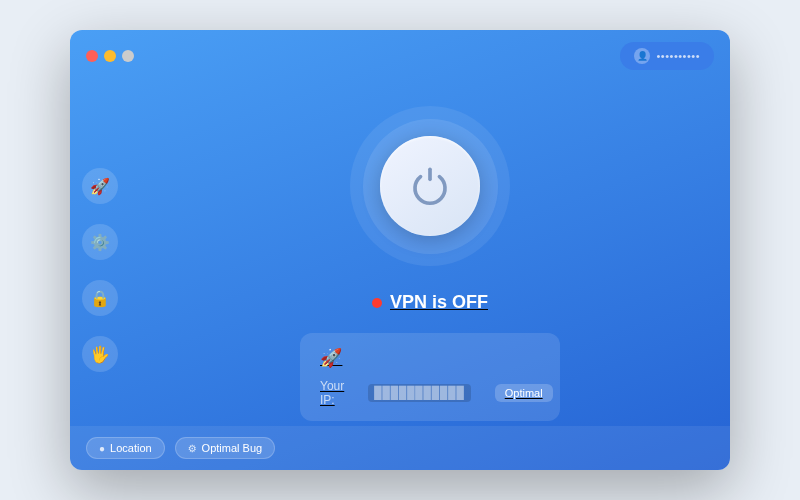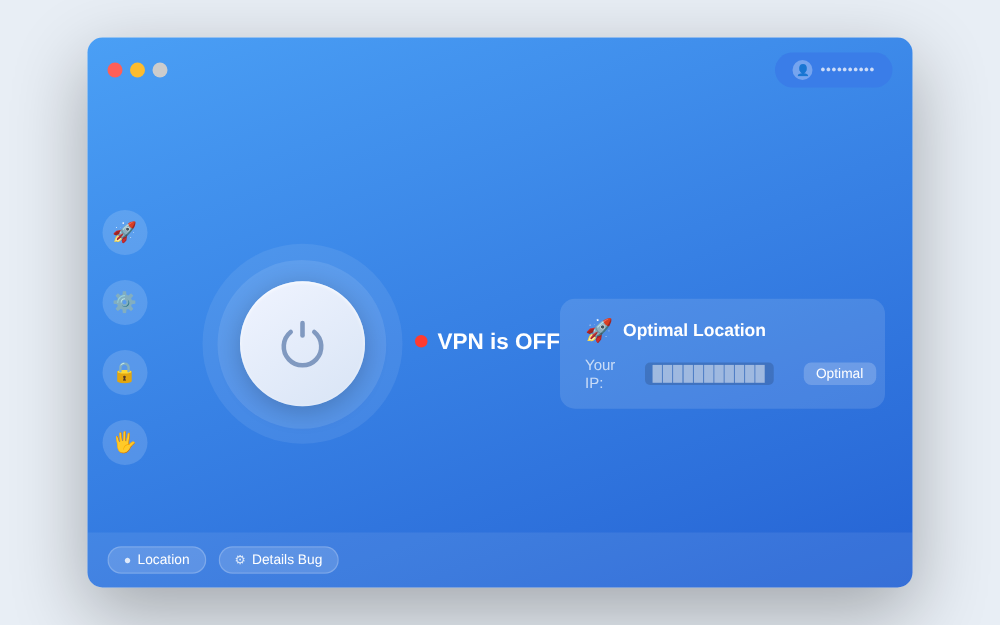--- a/index.html
+++ b/index.html
@@ -110,24 +110,25 @@
     }
 
     
     .main-content {
       position: absolute;
       left: 60px;
       right: 0;
       top: 36px;
       bottom: 0;
       display: flex;
-      flex-direction: row;
-      align-items: center;
-      justify-content: center;
+      flex-direction: column;
+      align-items: center;
+      justify-content: flex-start;
       padding-top: 30px;
+      text-decoration: underline;
     }
 
     
     .power-area {
       position: relative;
       width: 180px;
       height: 180px;
       display: flex;
       align-items: center;
       justify-content: center;
@@ -328,35 +329,34 @@
     </div>
 
     <div class="vpn-status">
       <div class="status-dot"></div>
       <span class="status-text">VPN is OFF</span>
     </div>
 
     <div class="location-card">
       <div class="location-header">
         <span class="rocket-icon">🚀</span>
-        <span class="location-name">Optimal Location</span>
       </div>
       <div class="ip-row">
         <span class="ip-label">Your IP:</span>
         <span class="ip-value">███████████</span>
         <button class="details-btn">Optimal</button>
       </div>
     </div>
 
   </div>
 
   <div class="bottom-bar">
     <button class="bottom-btn">
       <span class="btn-icon">●</span>
       <span>Location</span>
     </button>
     <button class="bottom-btn">
       <span class="btn-icon">⚙</span>
-      <span>Details Bug</span>
+      <span>Optimal Bug</span>
     </button>
   </div>
 
 </div>
 
 </body></html>

